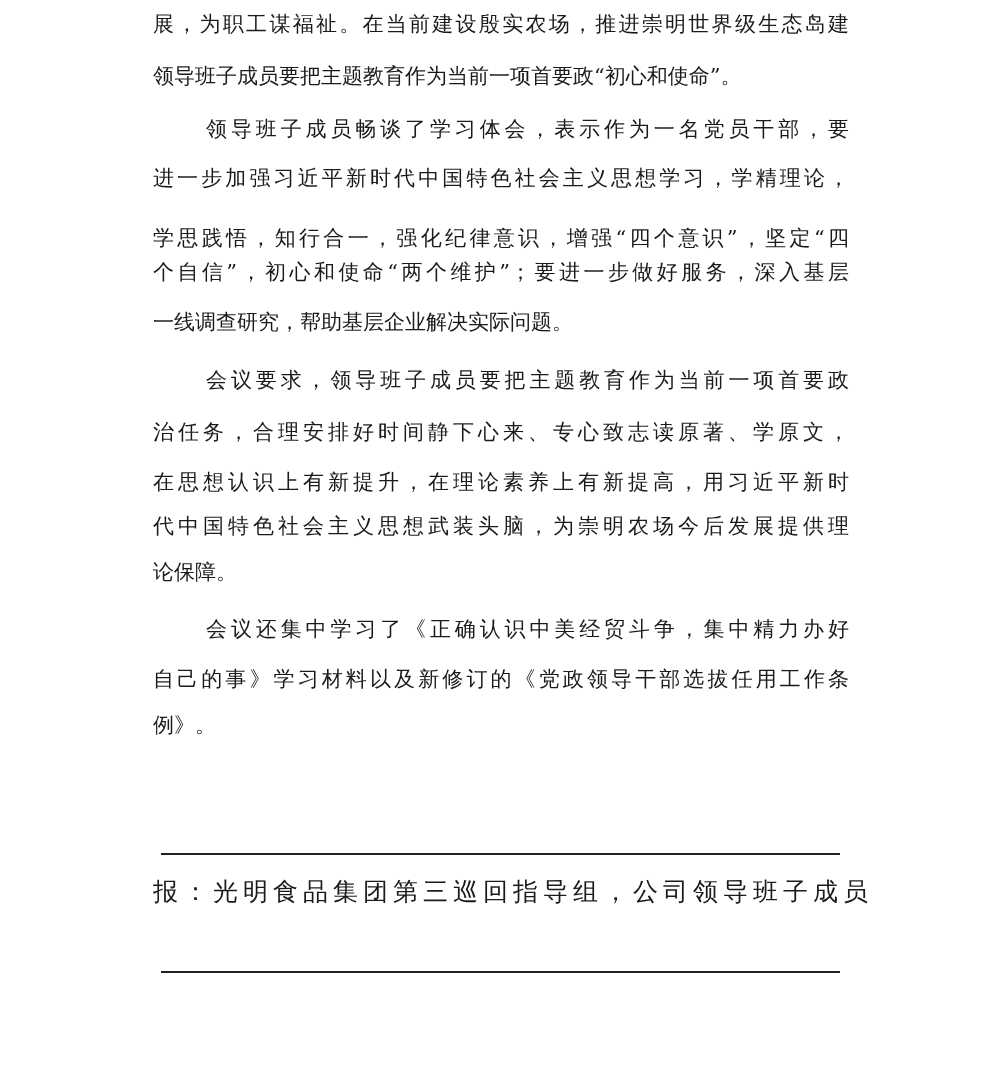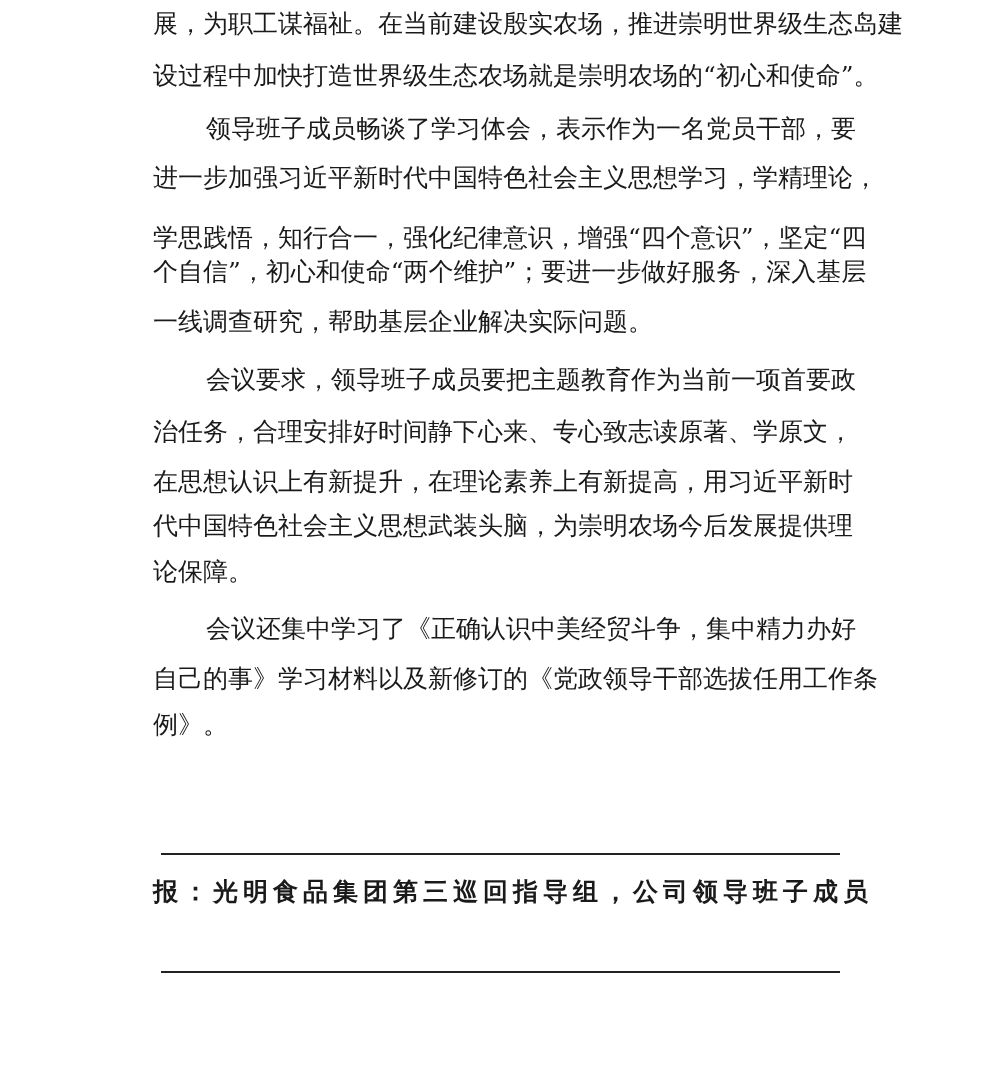--- a/index.html
+++ b/index.html
@@ -1,32 +1,32 @@
 <!DOCTYPE html>
 <html><head>
 <meta charset="utf-8">
 <style>
   html, body { margin: 0; padding: 0; background: #ffffff; }
   body { width: 1000px; height: 1069px; position: relative; overflow: hidden;
          font-family: "DejaVu Serif", "Liberation Serif", serif; color: #1a1a1a; }
   .page { position: absolute; left: 0; top: 0; width: 1000px; height: 1069px; background: #fff; }
   .line { position: absolute; left: 153px; width: 696px; height: 30px; line-height: 30px;
-          font-size: 25px; white-space: nowrap; text-align: justify; text-align-last: justify; }
+          font-size: 21px; white-space: nowrap; text-align: justify; text-align-last: justify; }
   .line.last { text-align-last: left; }
   .line.indent { left: 206px; width: 643px; }
   .rule { position: absolute; left: 161px; width: 679px; height: 2px; background: #222; }
   .footer-line { position: absolute; left: 153px; height: 30px; line-height: 30px; font-size: 25px;
-                 white-space: nowrap; letter-spacing: 5px; font-weight: bold; }
+                 white-space: nowrap; letter-spacing: 5px; }
 </style>
 </head>
 <body>
 
 <div class="page">
   <div class="line" style="top:9px">展，为职工谋福祉。在当前建设殷实农场，推进崇明世界级生态岛建</div>
-  <div class="line last" style="top:61px">设过程中加快打造世界级生态农场就是崇明农场的“初心和使命”。</div>
+  <div class="line last" style="top:61px">领导班子成员要把主题教育作为当前一项首要政“初心和使命”。</div>
 
   <div class="line indent" style="top:114px">领导班子成员畅谈了学习体会，表示作为一名党员干部，要</div>
   <div class="line" style="top:163px">进一步加强习近平新时代中国特色社会主义思想学习，学精理论，</div>
   <div class="line" style="top:223px">学思践悟，知行合一，强化纪律意识，增强“四个意识”，坚定“四</div>
   <div class="line" style="top:257px">个自信”，初心和使命“两个维护”；要进一步做好服务，深入基层</div>
   <div class="line last" style="top:307px">一线调查研究，帮助基层企业解决实际问题。</div>
 
   <div class="line indent" style="top:365px">会议要求，领导班子成员要把主题教育作为当前一项首要政</div>
   <div class="line" style="top:417px">治任务，合理安排好时间静下心来、专心致志读原著、学原文，</div>
   <div class="line" style="top:467px">在思想认识上有新提升，在理论素养上有新提高，用习近平新时</div>

